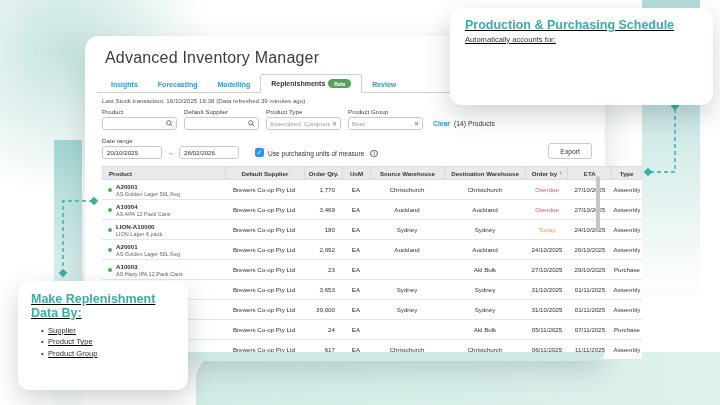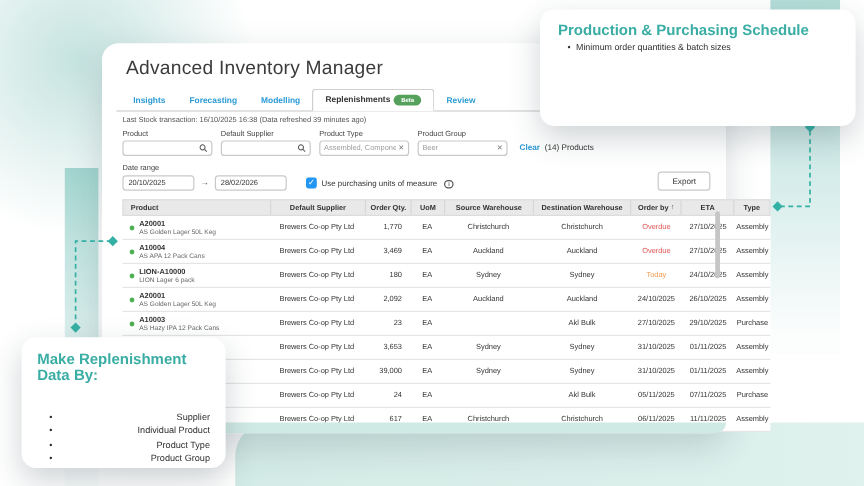--- a/index.html
+++ b/index.html
@@ -86,29 +86,29 @@
   .pname { font-size:5.5px; color:#666; margin-top:1px; }
   .overdue { color:#e25757; }
   .today { color:#f29b4d; }
   .scroll-thumb { position:absolute; right:5px; top:140px; width:4px; height:56px; background:#c6c6c6; border-radius:2px; }
   .card-footer { position:absolute; left:0; bottom:0; width:100%; height:9px; background:#cfe9e4; border-radius:0 0 14px 14px; }
 
   
   .connectors { position:absolute; left:0; top:0; z-index:2; pointer-events:none; }
 
   
-  .callout { position:absolute; background:#fff; border-radius:12px; box-shadow:0 10px 26px rgba(40,60,70,0.22); z-index:3; }
+  .callout { position:absolute; background:#fff; border-radius:12px; box-shadow:0 10px 26px rgba(40,60,70,0.22); z-index:3;text-decoration:underline; }
   .callout-top { left:450px; top:8px; width:263px; height:97px; padding:10px 15px; }
   .callout-bottom { left:18px; top:281px; width:170px; height:109px; padding:11px 13px; }
   .ctitle { font-size:12.5px; font-weight:bold; color:#3aada4; line-height:1.12; }
   .cintro { font-size:7.6px; color:#333; margin-top:3px; }
   .cbullets { list-style:none; margin-top:3px; padding-left:15px; }
   .cbullets li { font-size:7.4px; color:#2e2e2e; line-height:1.42; position:relative; }
   .cbullets li::before { content:"\2022"; position:absolute; left:-7px; color:#2e2e2e; }
-  .callout-bottom .cbullets { margin-top:22px; padding-left:17px;text-align:right; }
+  .callout-bottom .cbullets { margin-top:5px; padding-left:17px; }
   .callout-bottom .cbullets li { font-size:7.6px; line-height:1.5; }
 </style>
 </head>
 <body>
 
 <div class="blob-topleft"></div>
 <div class="ribbon-left"></div>
 <div class="ribbon-right"></div>
 <div class="blob-bottom"></div>
 
@@ -436,28 +436,27 @@
   <path d="M675 109 L675 172 L651 172" fill="none" stroke="#35b0a5" stroke-width="1.4" stroke-dasharray="4 3"></path>
   <rect x="672" y="103" width="6" height="6" fill="#35b0a5" transform="rotate(45 675 106)"></rect>
   <rect x="645" y="169" width="6" height="6" fill="#35b0a5" transform="rotate(45 648 172)"></rect>
   <path d="M93 201 L63 201 L63 269" fill="none" stroke="#35b0a5" stroke-width="1.4" stroke-dasharray="4 3"></path>
   <rect x="91" y="198" width="6" height="6" fill="#35b0a5" transform="rotate(45 94 201)"></rect>
   <rect x="60" y="270" width="6" height="6" fill="#35b0a5" transform="rotate(45 63 273)"></rect>
 </svg>
 
 <div class="callout callout-top">
   <div class="ctitle">Production &amp; Purchasing Schedule</div>
+  <div class="cintro">Automatically accounts for:</div>
   <ul class="cbullets">
 
-  <li>Minimum order quantities &amp; batch sizes</li>
     </ul>
 </div>
 
 <div class="callout callout-bottom">
   <div class="ctitle">Make Replenishment Data By:</div>
   <ul class="cbullets">
 
   <li>Supplier</li>
-      <li>Individual Product</li>
       <li>Product Type</li>
       <li>Product Group</li>
     </ul>
 </div>
 
 </body></html>

